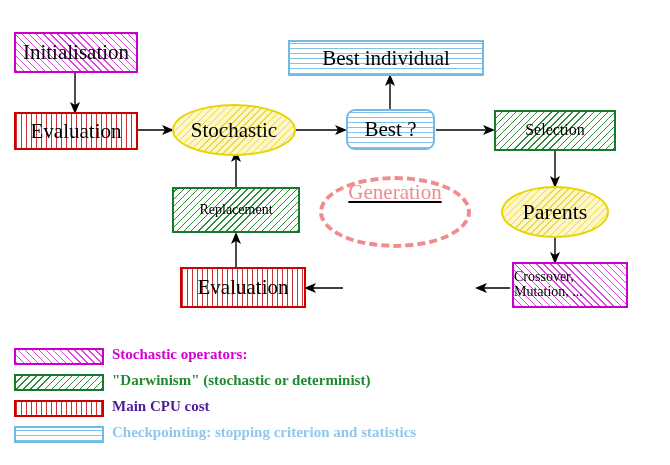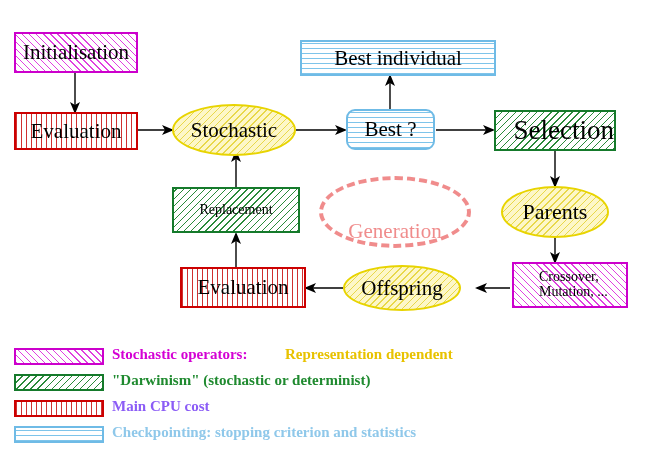--- a/index.html
+++ b/index.html
@@ -45,35 +45,35 @@
     background-image:repeating-linear-gradient(-45deg,
        #e8d84a 0px,#e8d84a 1px,rgba(255,255,255,0) 1px,rgba(255,255,255,0) 5px);
     border:2px solid #e8d400;
   }
   .ellipse{border-radius:50%;}
   .rounded{border-radius:9px;}
 
   .dashed-ellipse{
     position:absolute;box-sizing:border-box;border-radius:50%;
     border:4px dashed #f08c8c;background:transparent;
-    display:flex;align-items:flex-end;justify-content:center;
+    display:flex;align-items:flex-start;justify-content:center;text-decoration:underline;
   }
   .dashed-ellipse span{color:#f08c8c;}
 
   
   #legend{position:absolute;left:0;top:340px;width:670px;height:125px;}
   .legend-row{position:absolute;left:0;width:670px;height:24px;}
   .swatch{position:absolute;left:14px;width:90px;height:17px;box-sizing:border-box;}
   .legend-text{position:absolute;left:112px;top:-2px;white-space:nowrap;
                font-size:15px;font-weight:bold;
                font-family:"Liberation Serif","DejaVu Serif",serif;}
   .lt-magenta{color:#d400d4;}
   .lt-gold{color:#e8c200;}
   .lt-green{color:#1f8a2f;}
-  .lt-red{color:#8b5cf6;}
+  .lt-red{color:#4c1d95;}
   .lt-blue{color:#8fc8ea;}
 
   svg.arrows{position:absolute;left:0;top:0;width:670px;height:340px;overflow:visible;}
 </style>
 </head>
 <body>
 
 <div id="diagram">
 
   <svg class="arrows" viewBox="0 0 670 340">
@@ -117,63 +117,59 @@
   </div>
 
   <div class="node hatch-yellow ellipse" style="left:172px;top:104px;width:124px;height:52px;font-size:21px;">
     <span>Stochastic</span>
   </div>
 
   <div class="node hatch-blue rounded" style="left:346px;top:109px;width:89px;height:41px;font-size:21px;">
     <span>Best ?</span>
   </div>
 
-  <div class="node hatch-blue" style="left:300px;top:40px;width:196px;height:36px;font-size:21px;">
+  <div class="node hatch-blue" style="left:288px;top:40px;width:196px;height:36px;font-size:21px;">
     <span>Best individual</span>
   </div>
 
-  <div class="node hatch-green" style="left:494px;top:110px;width:122px;height:41px;font-size:27px;justify-content:flex-end;">
+  <div class="node hatch-green" style="left:494px;top:110px;width:122px;height:41px;font-size:16px;">
     <span>Selection</span>
   </div>
 
   <div class="node hatch-yellow ellipse" style="left:501px;top:186px;width:108px;height:52px;font-size:22px;align-items:center;">
     <span>Parents</span>
   </div>
 
   <div class="node hatch-magenta" style="left:512px;top:262px;width:116px;height:46px;font-size:14px;
-              justify-content:flex-start;padding-left:25px;flex-direction:column;align-items:flex-start;
+              justify-content:flex-start;padding-left:0;flex-direction:column;align-items:flex-start;
               justify-content:center;">
     <span>Crossover,</span>
     <span>Mutation, ...</span>
   </div>
 
-  <div class="node hatch-yellow ellipse" style="left:343px;top:265px;width:118px;height:46px;font-size:21px;">
-    <span>Offspring</span>
-  </div>
 
   <div class="node hatch-red" style="left:180px;top:267px;width:126px;height:41px;font-size:21px;">
     <span>Evaluation</span>
   </div>
 
   <div class="node hatch-green" style="left:172px;top:187px;width:128px;height:46px;font-size:14px;">
     <span>Replacement</span>
   </div>
 
   <div class="dashed-ellipse" style="left:319px;top:176px;width:152px;height:72px;font-size:21px;">
     <span>Generation</span>
   </div>
 
 </div>
 
 <div id="legend">
 
   <div class="legend-row" style="top:8px;">
     <div class="swatch hatch-magenta"></div>
     <div class="legend-text lt-magenta">Stochastic operators:</div>
-    <div class="legend-text lt-gold" style="left:285px;">Representation dependent</div>
   </div>
 
   <div class="legend-row" style="top:34px;">
     <div class="swatch hatch-green"></div>
     <div class="legend-text lt-green">"Darwinism" (stochastic or determinist)</div>
   </div>
 
   <div class="legend-row" style="top:60px;">
     <div class="swatch hatch-red"></div>
     <div class="legend-text lt-red">Main CPU cost</div>

